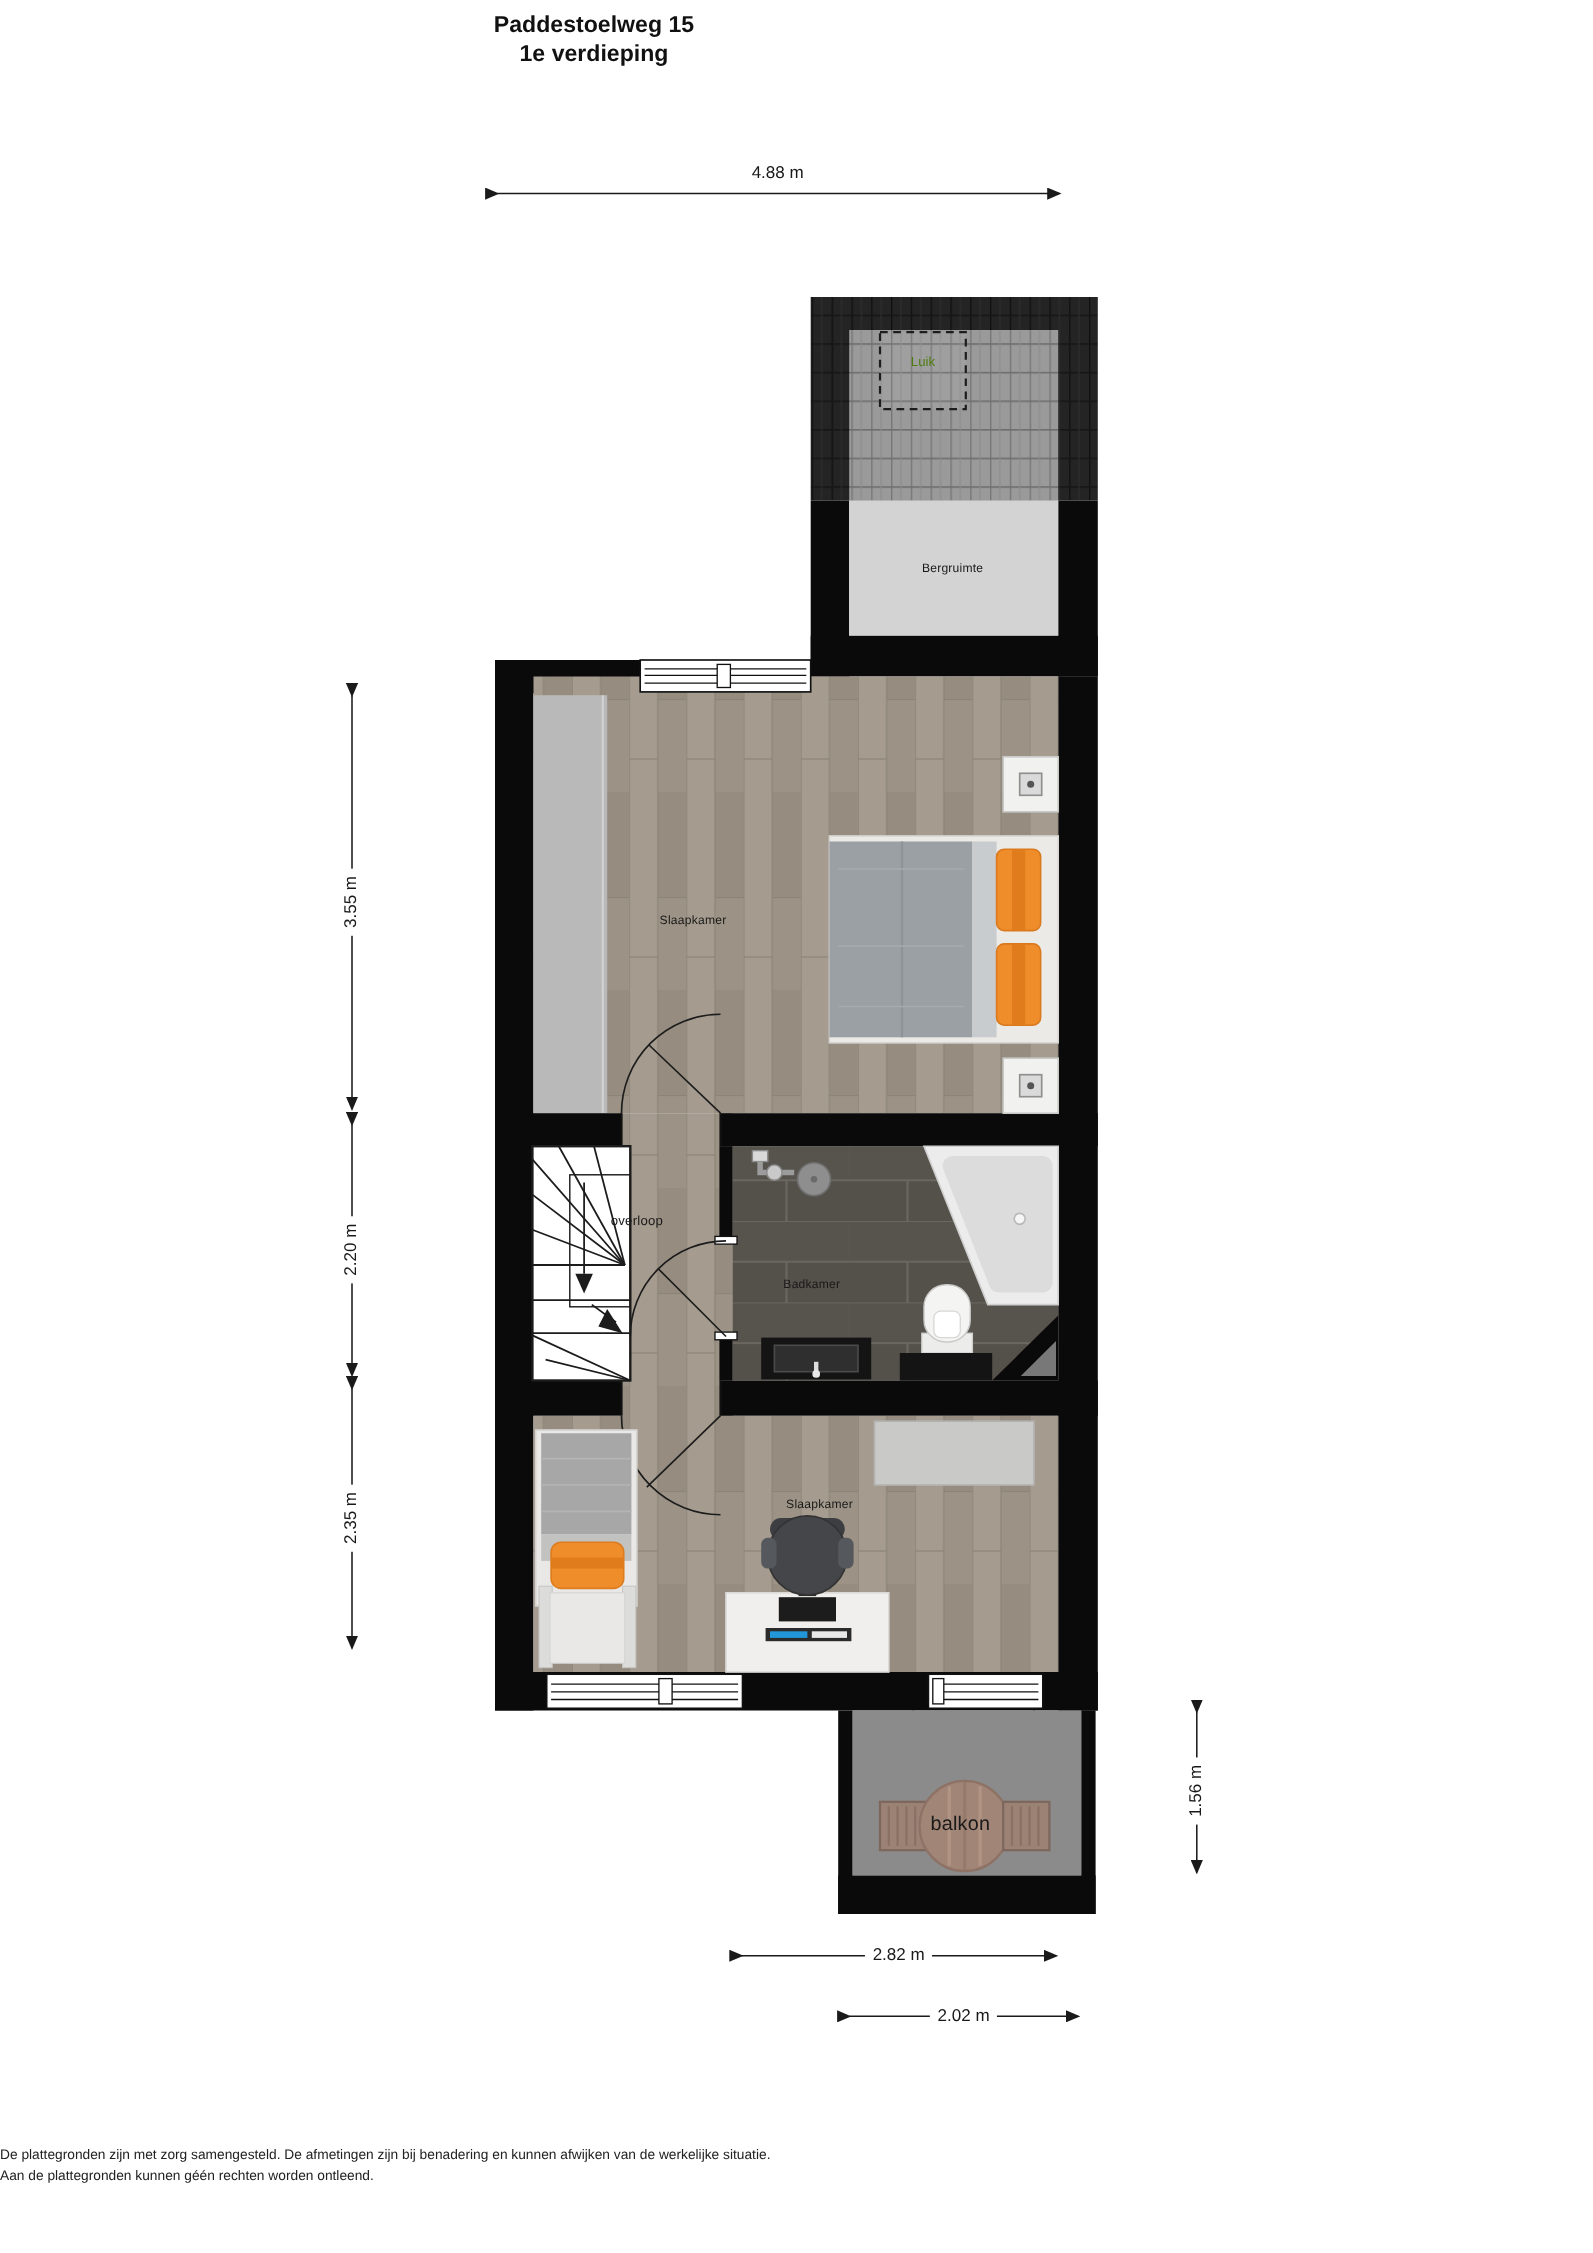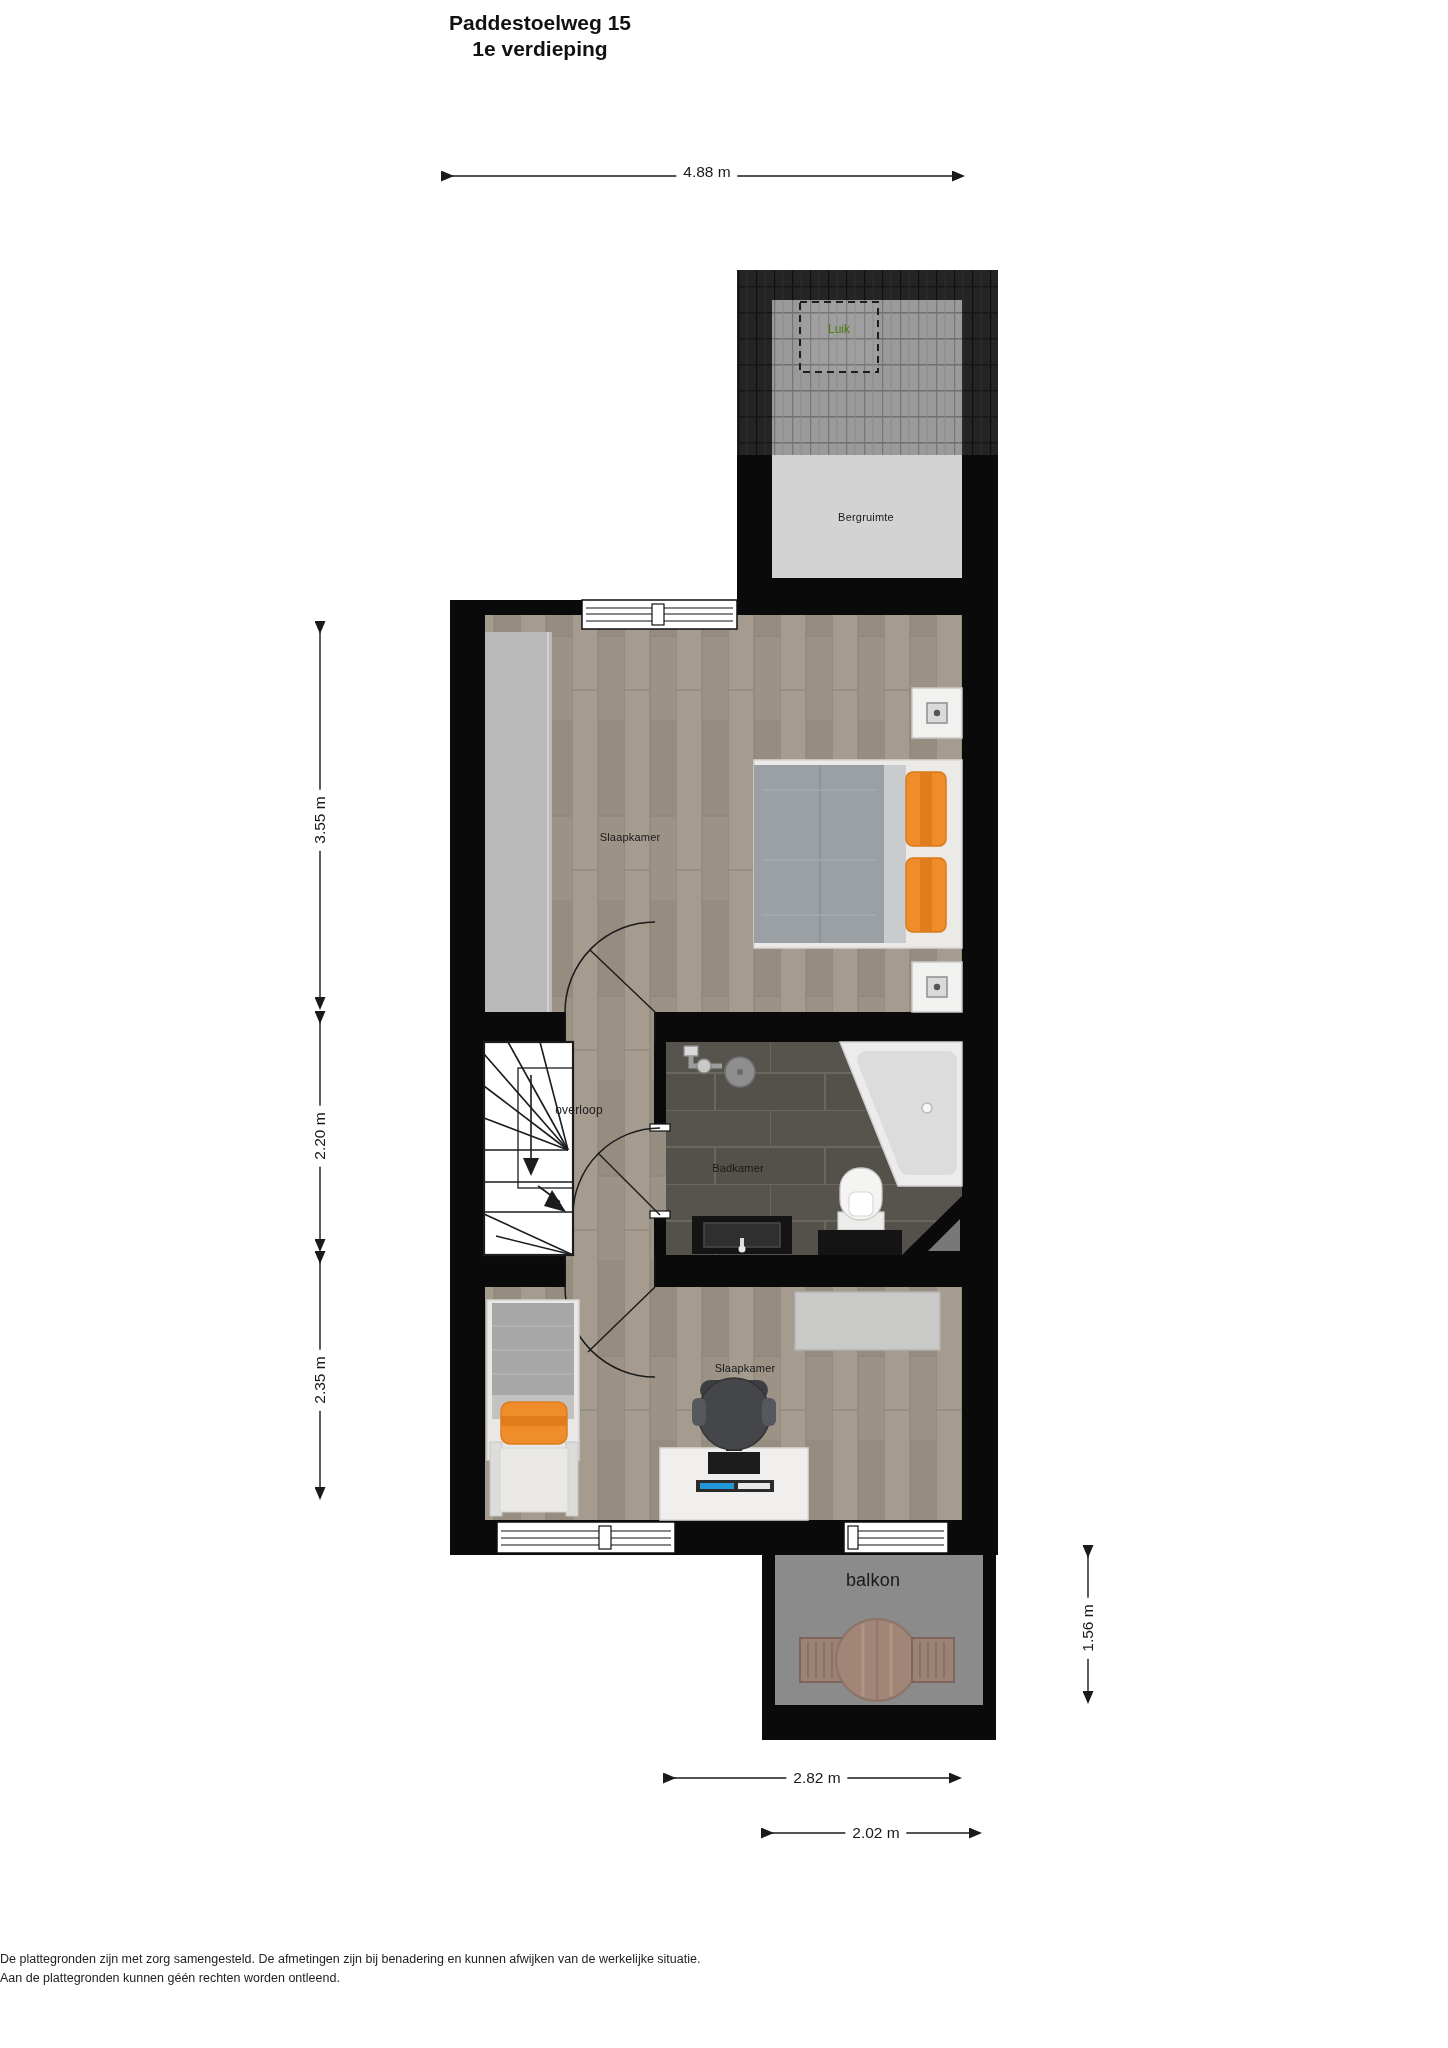--- a/index.html
+++ b/index.html
@@ -276,23 +276,23 @@
     <div class="title-line">Paddestoelweg 15</div>
     <div class="title-line">1e verdieping</div>
   </div>
 
   <div class="lbl room-lbl" style="left:866px;top:517px;">Bergruimte</div>
   <div class="lbl small-lbl" style="left:839px;top:329px;color:#4d7c0f;">Luik</div>
   <div class="lbl room-lbl" style="left:630px;top:837px;">Slaapkamer</div>
   <div class="lbl room-lbl" style="left:579px;top:1110px;font-size:12px;">overloop</div>
   <div class="lbl room-lbl" style="left:738px;top:1168px;">Badkamer</div>
   <div class="lbl room-lbl" style="left:745px;top:1368px;">Slaapkamer</div>
-  <div class="lbl room-lbl" style="left:873px;top:1580px;font-size:18px;">balkon</div>
-
-  <div class="lbl dim" style="left:707px;top:172px;">4.88 m</div>
+  <div class="lbl room-lbl" style="left:873px;top:1658px;font-size:18px;">balkon</div>
+
+  <div class="lbl dim" style="left:707px;top:158px;">4.88 m</div>
   <div class="lbl dim vert" style="left:320px;top:820px;">3.55 m</div>
   <div class="lbl dim vert" style="left:320px;top:1136px;">2.20 m</div>
   <div class="lbl dim vert" style="left:320px;top:1380px;">2.35 m</div>
   <div class="lbl dim vert" style="left:1088px;top:1628px;">1.56 m</div>
   <div class="lbl dim" style="left:817px;top:1778px;">2.82 m</div>
   <div class="lbl dim" style="left:876px;top:1833px;">2.02 m</div>
 
   <div class="footer-wrap">
     <div class="footer-line">De plattegronden zijn met zorg samengesteld. De afmetingen zijn bij benadering en kunnen afwijken van de werkelijke situatie.</div>
     <div class="footer-line">Aan de plattegronden kunnen géén rechten worden ontleend.</div>

